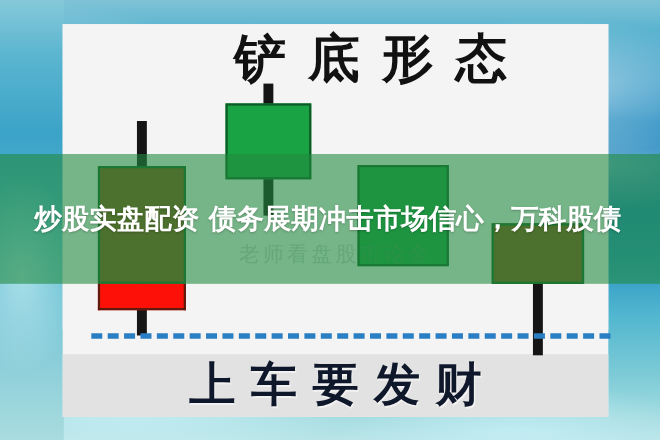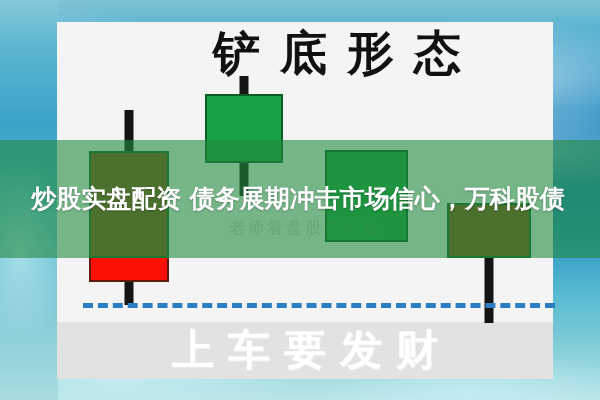--- a/index.html
+++ b/index.html
@@ -53,42 +53,42 @@
     display:flex;align-items:center;justify-content:center;
     font-size:47px;font-weight:bold;color:#111;
     letter-spacing:20px;text-indent:20px;
     font-family:"DejaVu Sans","Liberation Sans",sans-serif;
     white-space:nowrap;
   }
   
   .footline{
     position:absolute;left:57px;bottom:22px;width:496px;height:57px;
     display:flex;align-items:center;justify-content:center;
-    font-size:42px;font-weight:bold;color:#ffffff;
+    font-size:42px;font-weight:bold;color:#0f172a;
     letter-spacing:14px;text-indent:14px;
     text-shadow:1px 1px 0 rgba(255,255,255,.5);
     white-space:nowrap;
   }
   
   .chart{position:absolute;left:57px;top:22px;width:496px;height:357px;}
   .candle{position:absolute;}
   .wick{position:absolute;background:#151515;left:50%;transform:translateX(-50%);}
   .body{position:absolute;left:0;width:100%;box-sizing:border-box;}
   .body-green{background:#1aa344;border:2px solid #0d5c25;}
   .body-brown{background:#8d4a12;border:2px solid #0d5c25;}
   .body-red{background:#fc1008;border:2px solid #5e1a0c;border-top:none;}
   
   .support{
     position:absolute;left:26px;right:-2px;height:0;
     border-top:5px dashed #2a7fc4;
   }
   
   .watermark{
     position:absolute;left:0;top:196px;width:496px;
-    text-align:center;font-size:16px;color:rgba(120,140,120,.33);
+    text-align:center;font-size:19px;color:rgba(120,140,120,.33);
     letter-spacing:3px;white-space:nowrap;pointer-events:none;
   }
   
   .band{
     position:absolute;left:0;top:140px;width:600px;height:118px;
     background:rgba(34,139,63,.60);
   }
   .overlay-text{
     position:absolute;left:0;top:140px;width:596px;height:118px;
     display:flex;flex-direction:column;align-items:center;justify-content:center;

